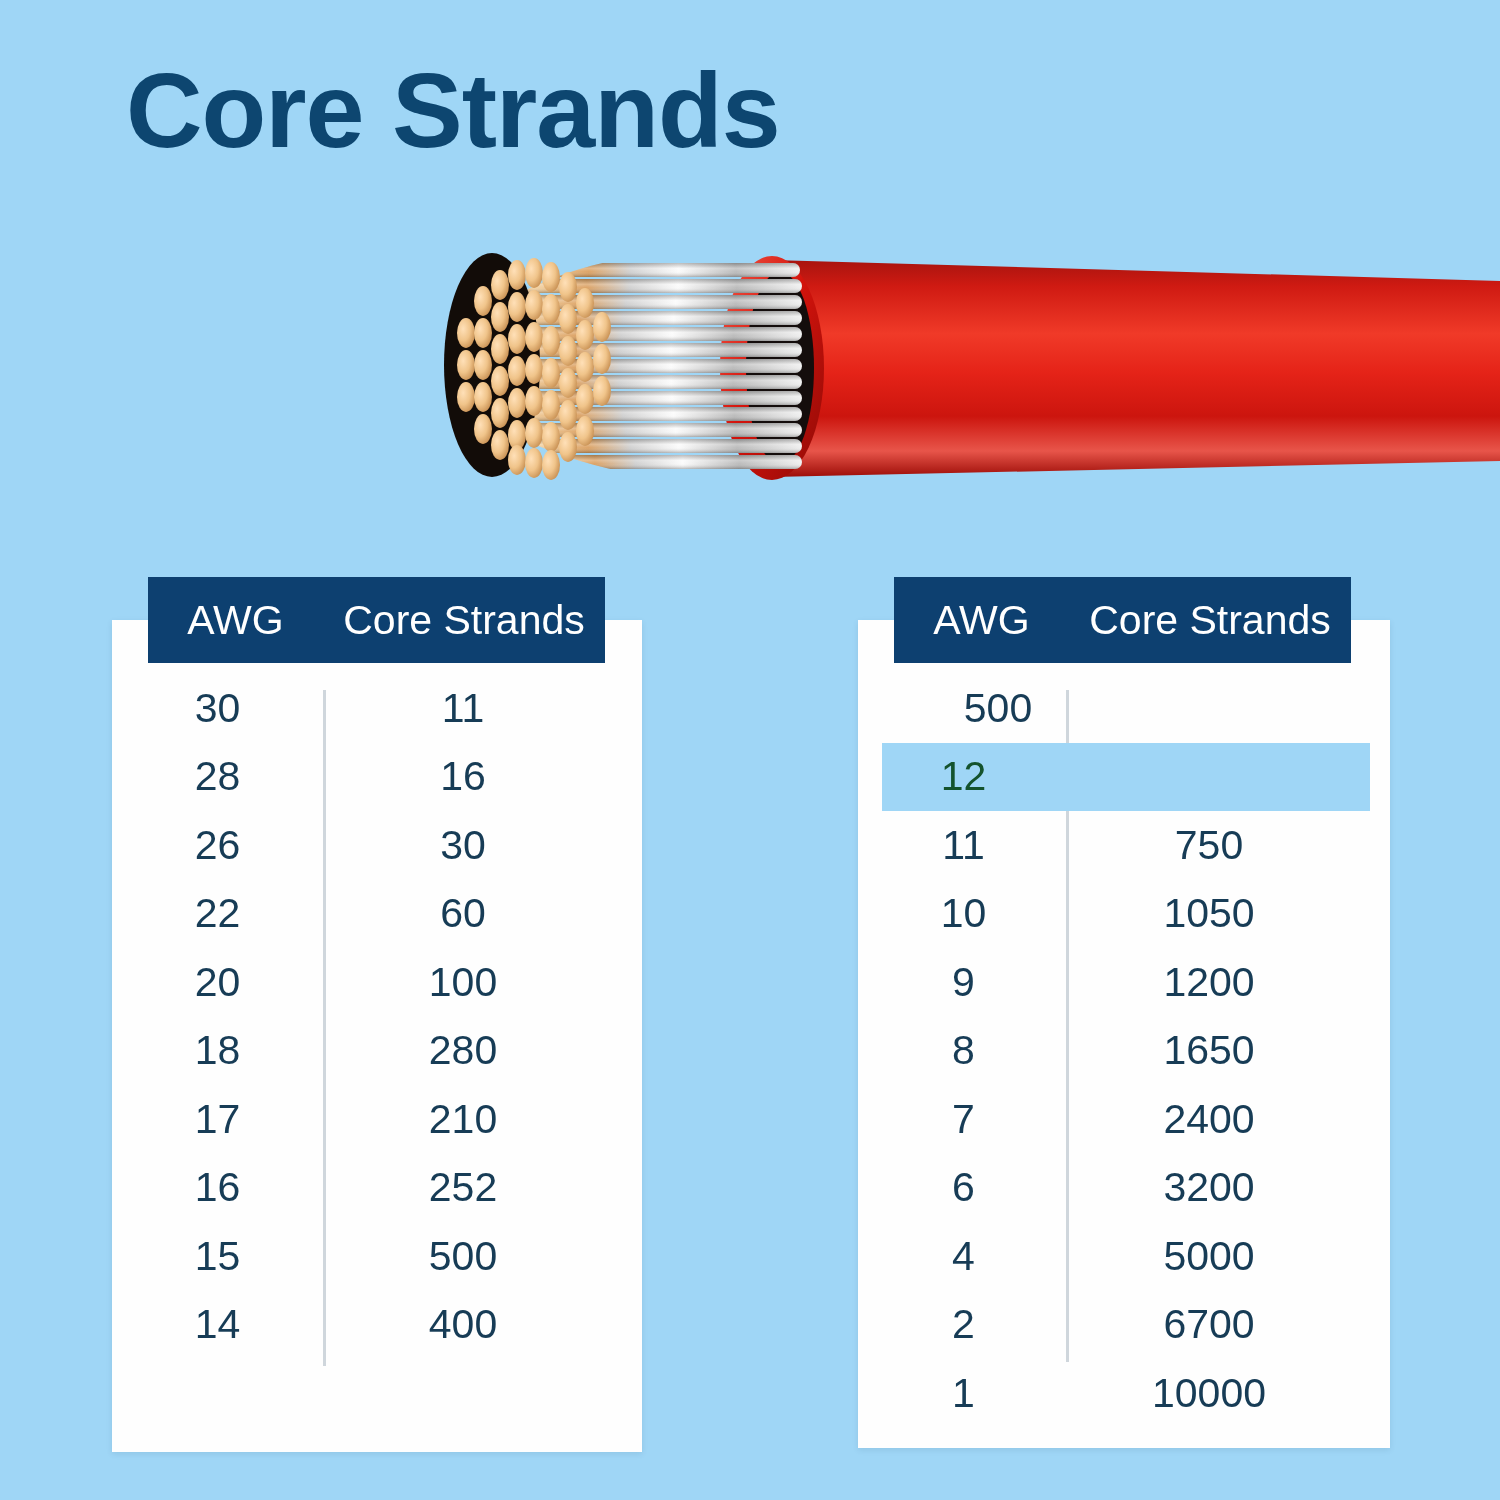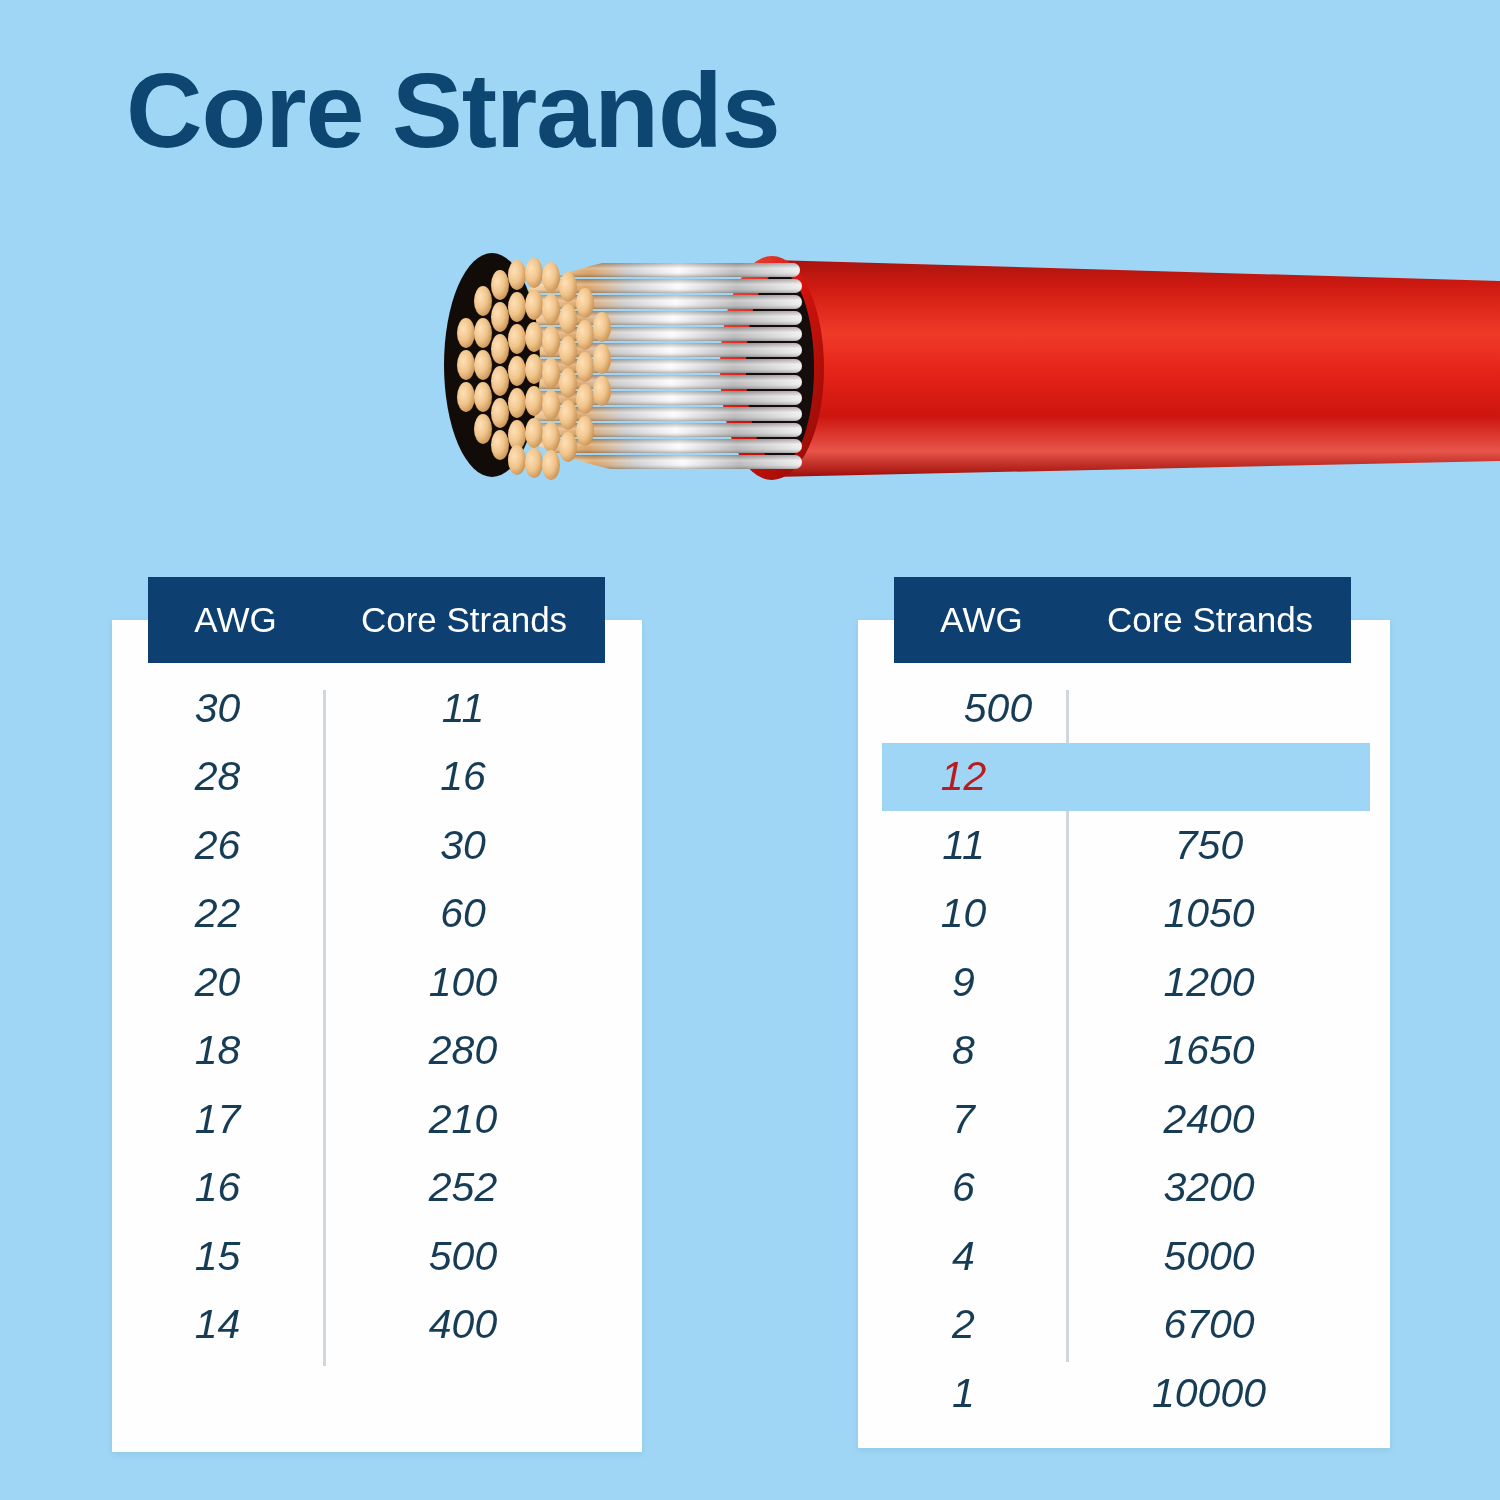--- a/index.html
+++ b/index.html
@@ -53,21 +53,21 @@
     background: #0d4070;
     display: flex;
     align-items: center;
     box-sizing: border-box;
   }
   #table-card-left  .table-header { left: 36px; width: 457px; }
   #table-card-right .table-header { left: 36px; width: 457px; }
 
   .th {
     color: #ffffff;
-    font-size: 35px;
+    font-size: 41px;
     font-weight: normal;
     text-align: center;
     white-space: nowrap;
   }
   .th-awg    { width: 175px; }
   .th-strand { width: 282px; }
 
   .col-divider {
     position: absolute;
     top: 70px;
@@ -76,21 +76,20 @@
     background: #cfd6dc;
   }
   #table-card-left  .col-divider { left: 211px; }
   #table-card-right .col-divider { left: 208px; }
 
   .rows {
     position: absolute;
     left: 0;
     right: 0;
     top: 54px;
-    font-style: italic;
   }
   .row {
     display: flex;
     height: 68.5px;
     align-items: center;
     position: relative;
   }
   .row .cell {
     font-size: 41px;
     color: #173c56;
@@ -104,21 +103,21 @@
 
   .row.highlight .hl-bg {
     position: absolute;
     left: 24px;
     right: 20px;
     top: 0;
     bottom: 0;
     background: #9fd6f6;
     z-index: 1;
   }
-  .row.highlight .cell { color: #b91c1c; }
+  .row.highlight .cell { color: #14532d; }
 </style>
 </head>
 <body>
 
 <div id="page-title">Core Strands</div>
 
 <div id="wire-illustration">
   <svg width="1060" height="300" viewBox="0 0 1060 300">
     <defs>
       <linearGradient id="jacketGrad" x1="0" y1="0" x2="0" y2="1">

